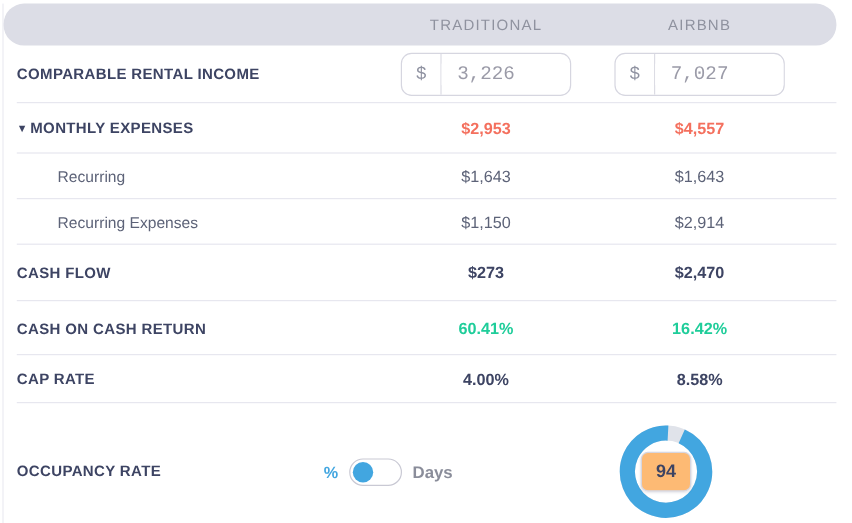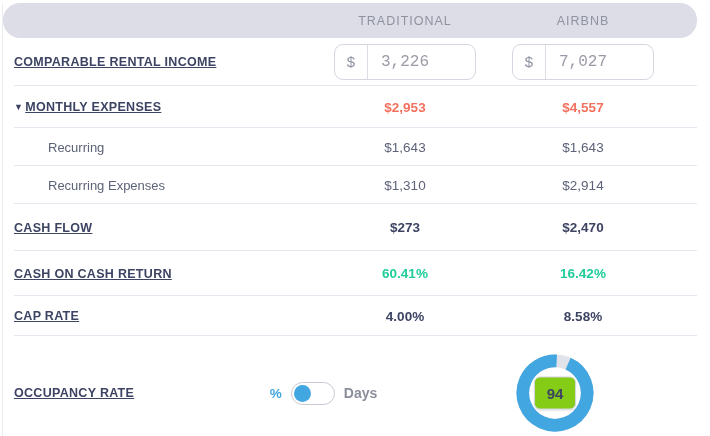--- a/index.html
+++ b/index.html
@@ -29,21 +29,21 @@
   .header, .row{ padding-right:39px;border-radius:17px; }
 
   
   .row{ display:flex; align-items:center; position:relative; }
   .row::after{
     content:""; position:absolute; left:11px; right:0; bottom:0;
     height:1px; background:var(--divider);
   }
   .row.no-divider::after{ display:none; }
   .label{ flex:1; padding-left:11px; font-size:12.5px; }
-  .label.bold{ font-weight:bold; letter-spacing:.3px; color:var(--navy);text-decoration:underline; }
+  .label.bold{ font-weight:bold; letter-spacing:.3px; color:var(--navy); }
   .label.sub{ padding-left:45px; font-size:13px; color:var(--sub-text); }
   .col{ width:150px; text-align:center; font-size:13.5px; }
   .col.first{ margin-right:28px; }
   .val-navy{ color:var(--navy); font-weight:bold; }
   .val-sub{ color:var(--sub-text); }
   .val-red{ color:var(--red); font-weight:bold; }
   .val-green{ color:var(--green); font-weight:bold; }
 
   .r-input{ height:48px; }
   .r-me{ height:42px; }
@@ -87,21 +87,21 @@
     background:#fff; position:relative; cursor:pointer; flex:0 0 auto;
   }
   .knob{
     position:absolute; left:2px; top:2px; width:17px; height:17px;
     border-radius:50%; background:var(--blue);
   }
 
   .gauge-wrap{ position:relative; width:78px; height:78px; margin:0 auto; }
   .gauge-box{
     position:absolute; left:50%; top:50%; transform:translate(-50%,-50%);
-    width:42px; height:33px; background:#84cc16; border:1px solid #d6d6e0;
+    width:42px; height:33px; background:#fdba74; border:1px solid #d6d6e0;
     border-radius:6px; box-shadow:0 1px 2px rgba(60,60,90,.12);
     display:flex; align-items:center; justify-content:center;
     font-size:15px; font-weight:bold; color:var(--navy);
   }
 </style>
 </head>
 <body>
 
 <div class="app">
 
@@ -136,21 +136,21 @@
   </div>
 
   <div class="row r-sub1">
     <div class="label sub">Recurring</div>
     <div class="col first val-sub">$1,643</div>
     <div class="col val-sub">$1,643</div>
   </div>
 
   <div class="row r-sub2">
     <div class="label sub">Recurring Expenses</div>
-    <div class="col first val-sub">$1,310</div>
+    <div class="col first val-sub">$1,150</div>
     <div class="col val-sub">$2,914</div>
   </div>
 
   <div class="row r-cf">
     <div class="label bold">CASH FLOW</div>
     <div class="col first val-navy">$273</div>
     <div class="col val-navy">$2,470</div>
   </div>
 
   <div class="row r-coc">

